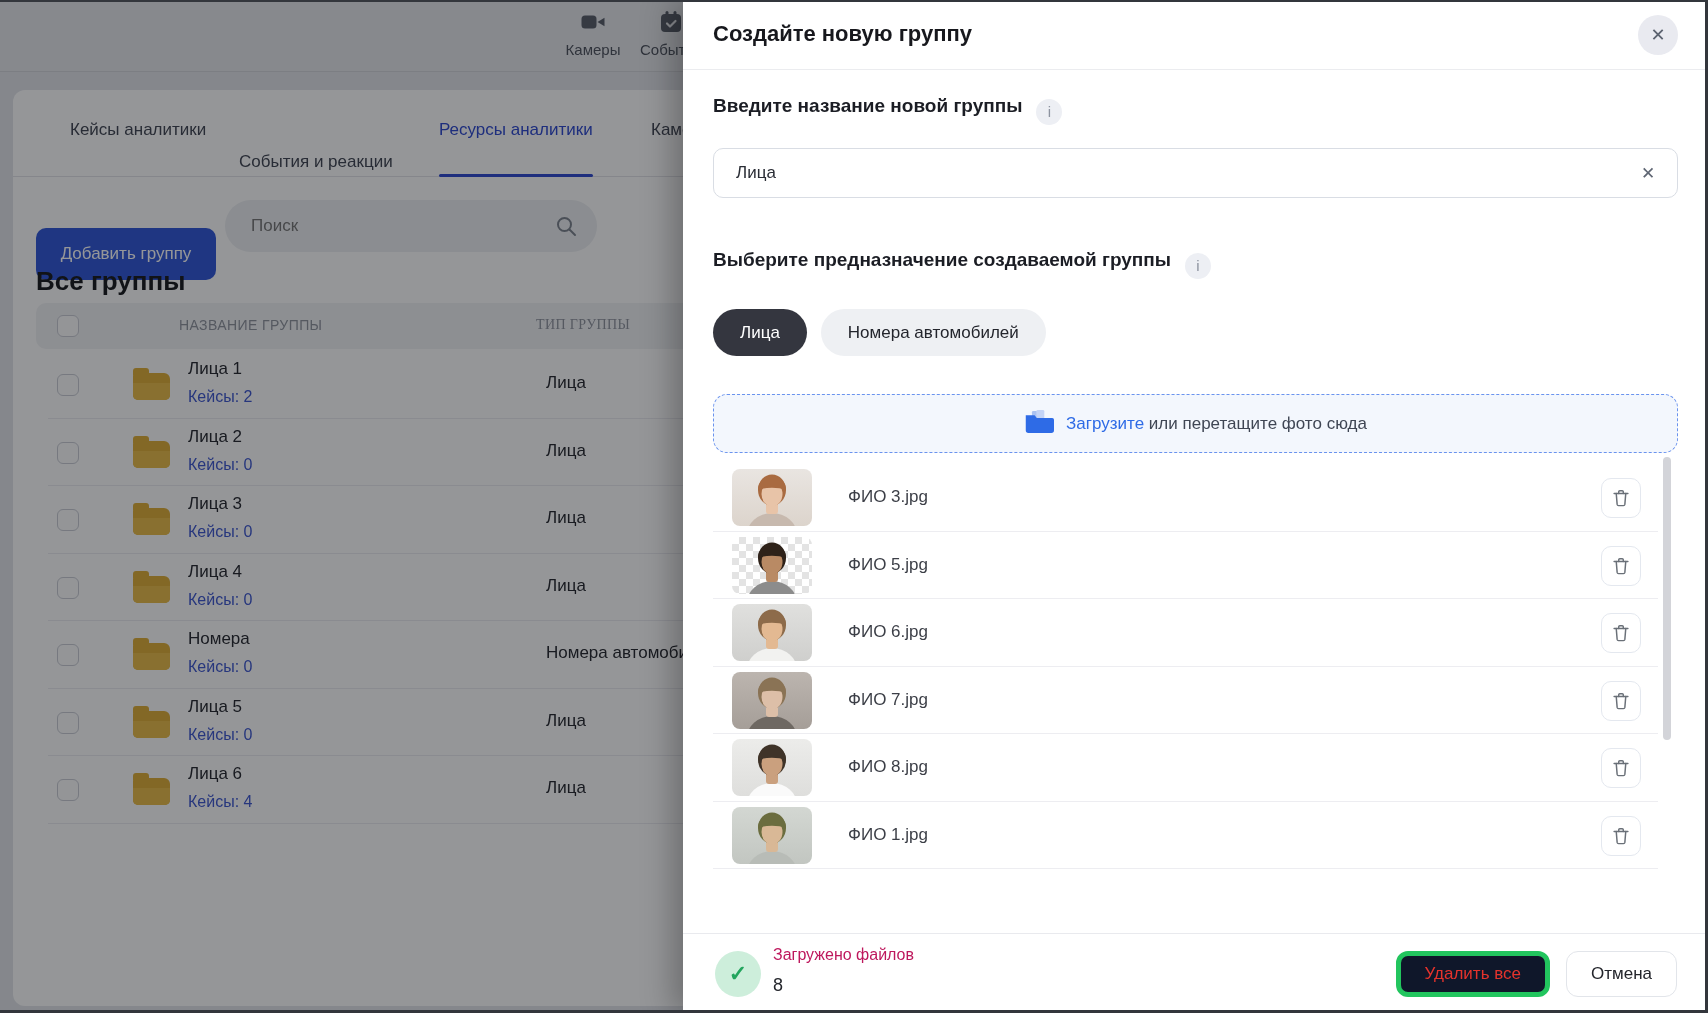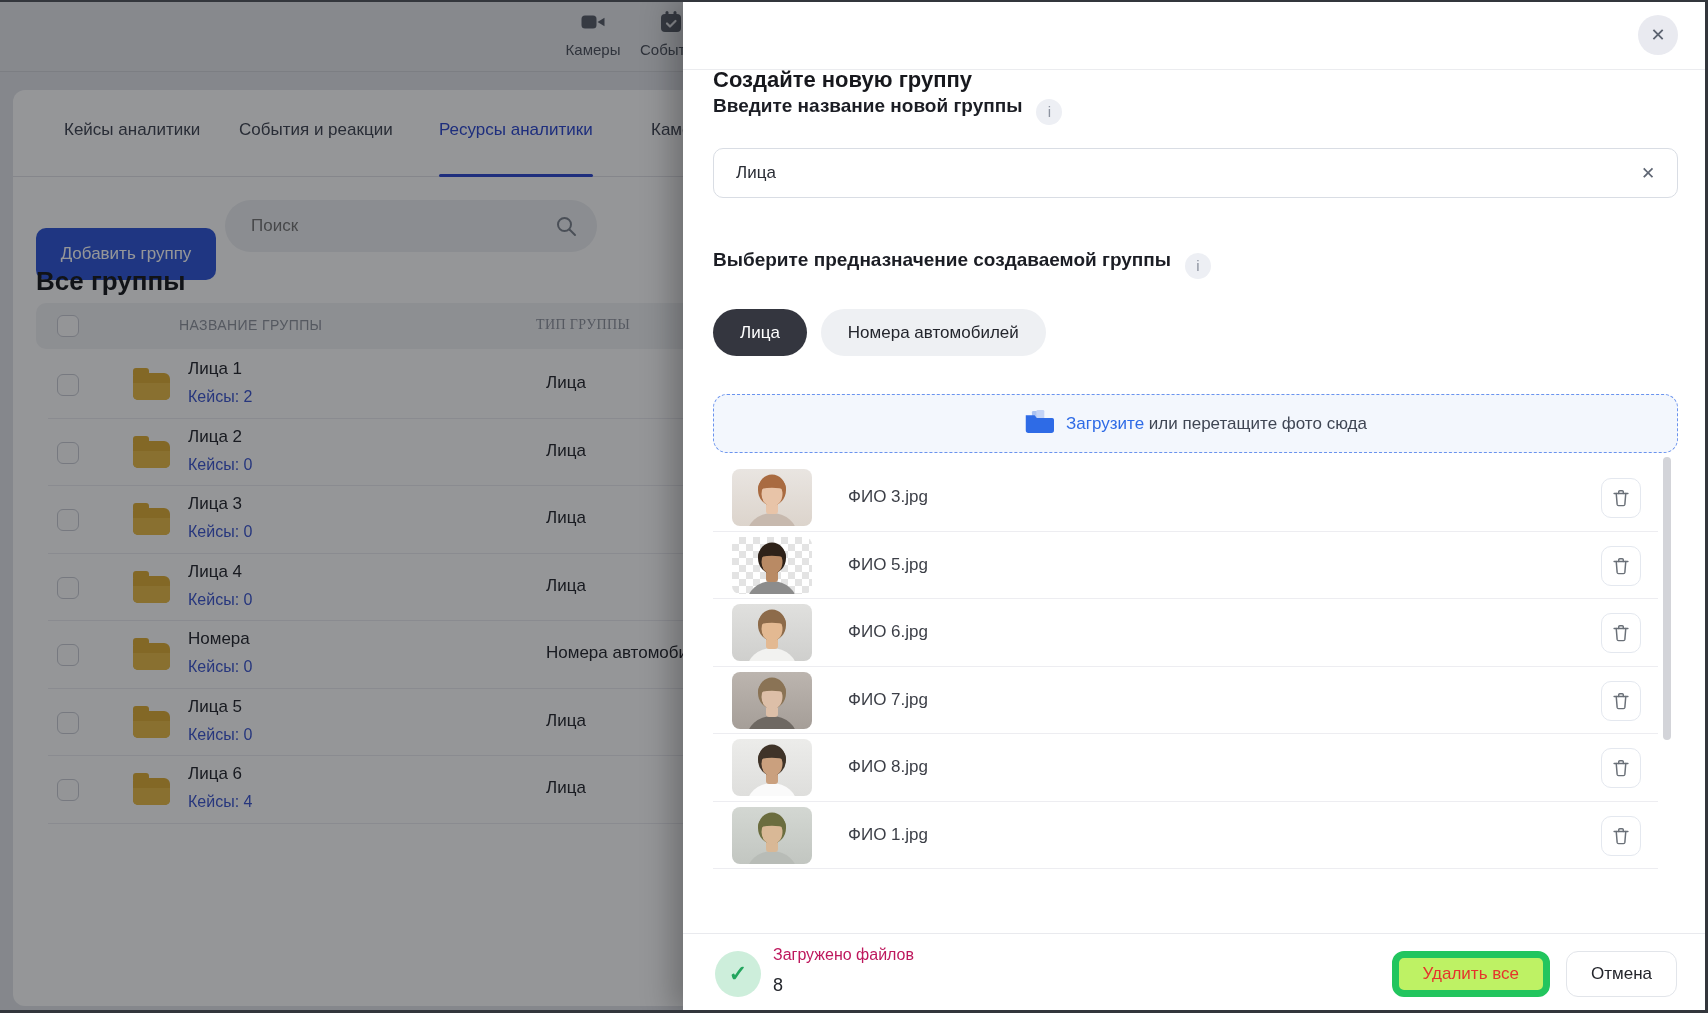--- a/index.html
+++ b/index.html
@@ -46,21 +46,21 @@
   .g-cases{position:absolute;left:152px;top:37px;font-size:16px;color:#3b55cf;cursor:pointer;}
   .g-type{position:absolute;left:510px;top:22px;font-size:17px;color:#23252c;white-space:nowrap;}
 
   
   .overlay{position:absolute;inset:0;background:rgba(13,15,20,0.44);}
 
   
   .modal{position:absolute;left:683px;top:0;width:1025px;height:1013px;background:#ffffff;
     box-shadow:-10px 0 30px rgba(0,0,0,.28);}
   .m-header{position:absolute;left:0;top:0;right:0;height:70px;border-bottom:1px solid #ebecef;}
-  .m-title{position:absolute;left:30px;top:21px;font-size:22px;font-weight:bold;color:#17181d;margin-top:46px;}
+  .m-title{position:absolute;left:30px;top:21px;font-size:22px;font-weight:bold;color:#17181d;}
   .m-close{position:absolute;right:30px;top:15px;width:40px;height:40px;border-radius:50%;background:#e9eaf0;
     border:none;color:#5c6370;font-size:18px;line-height:40px;text-align:center;cursor:pointer;padding:0;font-family:inherit;}
 
   .sec-label{position:absolute;left:30px;font-size:19px;font-weight:600;color:#1b1d24;}
   .info-badge{display:inline-block;width:26px;height:26px;margin-left:14px;border-radius:50%;background:#edeff4;
     color:#8d93a0;font-size:15px;font-weight:normal;text-align:center;line-height:26px;vertical-align:-5px;cursor:pointer;}
 
   .name-input-wrap{position:absolute;left:30px;right:30px;top:148px;height:50px;}
   .name-input-wrap input{width:100%;height:100%;border:1px solid #d9dde4;border-radius:10px;padding:0 52px 0 22px;
     font-size:17px;font-family:inherit;color:#2a2d35;outline:none;}
@@ -89,21 +89,21 @@
 
   .m-scrollbar{position:absolute;right:37px;top:457px;width:8px;height:283px;background:#d3d4d9;border-radius:4px;cursor:grab;}
 
   .m-footer{position:absolute;left:0;right:0;bottom:0;height:80px;border-top:1px solid #e9eaee;background:#fff;}
   .ok-circle{position:absolute;left:32px;top:17px;width:46px;height:46px;border-radius:50%;background:#cdeedb;
     color:#23a55e;text-align:center;line-height:46px;font-size:22px;font-weight:bold;}
   .f-label{position:absolute;left:90px;top:12px;font-size:16px;color:#be185d;}
   .f-count{position:absolute;left:90px;top:41px;font-size:18px;color:#23252b;}
   .f-btns{position:absolute;right:31px;top:17px;display:flex;gap:16px;}
   .f-btn{height:46px;border-radius:12px;font-size:17px;font-family:inherit;cursor:pointer;padding:0 24px;}
-  .btn-danger{background:#bef264;border:7px solid #22c55e;color:#e5332c;}
+  .btn-danger{background:#0f172a;border:5px solid #22c55e;color:#e5332c;}
   .btn-plain{background:#fff;border:1px solid #e2e5ea;color:#23252b;}
   .btn-primary{background:#2c5fe8;border:none;color:#fff;}
 
   
   .edge-top{position:absolute;left:0;top:0;width:100%;height:2px;background:#33363c;z-index:50;}
   .edge-right{position:absolute;right:0;top:0;width:3px;height:100%;background:#33363c;z-index:50;}
   .edge-bottom{position:absolute;left:0;bottom:0;width:100%;height:3px;background:#33363c;z-index:50;}
 </style>
 </head>
 <body>
@@ -128,22 +128,22 @@
             <rect x="15.5" y="2" width="3" height="6" rx="1.5" fill="#565b66"></rect>
             <path d="M9 14.5 l3 3 l5.5-5.5" stroke="#e6e8ec" stroke-width="2.2" fill="none" stroke-linecap="round" stroke-linejoin="round"></path>
           </svg>
       </span>
       <span class="tb-lb">События</span>
     </div>
   </div>
 
   <div class="page-card">
     <div class="tabs">
-      <div class="tab" style="left:51px;text-align:right;">Кейсы аналитики</div>
-      <div class="tab" style="left:226px;">События и реакции</div>
+      <div class="tab" style="left:57px;text-align:right;">Кейсы аналитики</div>
+      <div class="tab" style="left:226px;margin-top:32px;">События и реакции</div>
       <div class="tab active" style="left:426px;">Ресурсы аналитики</div>
       <div class="tab" style="left:638px;">Камеры</div>
     </div>
 
     <button class="btn-add">Добавить группу</button>
 
     <div class="search-pill">
       <input type="text" placeholder="Поиск" style="">
       <span class="mag">
         <svg viewBox="0 0 22 22" width="22" height="22" fill="none" stroke="#7a818c" stroke-width="2">

